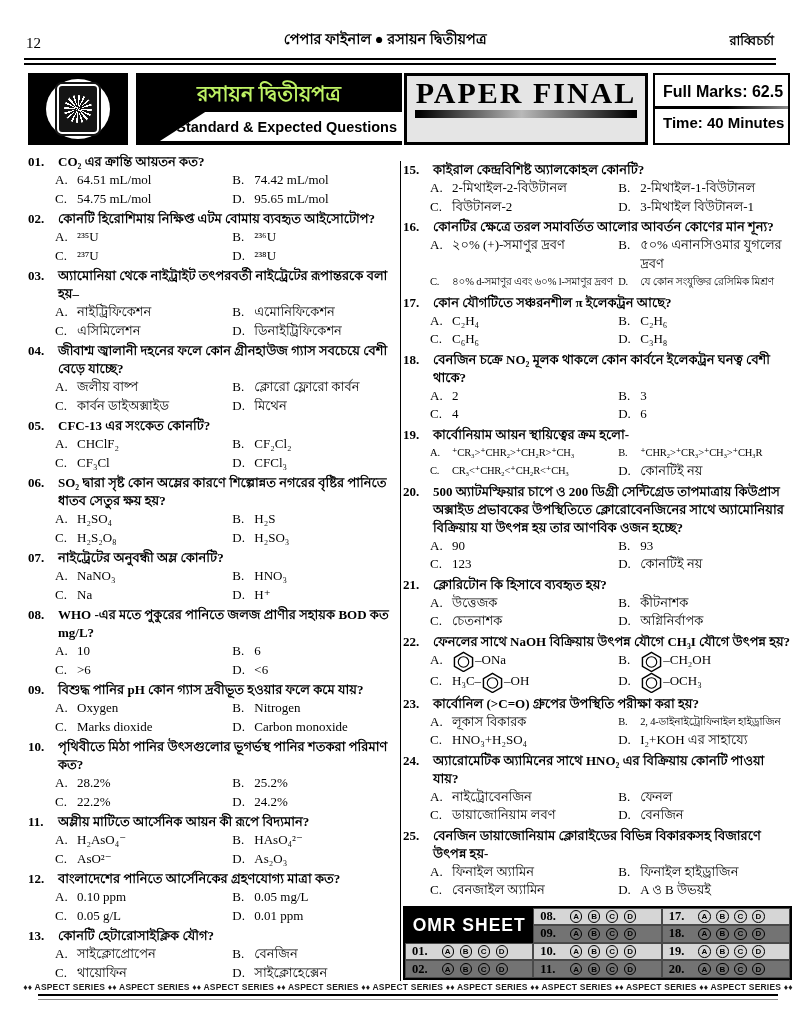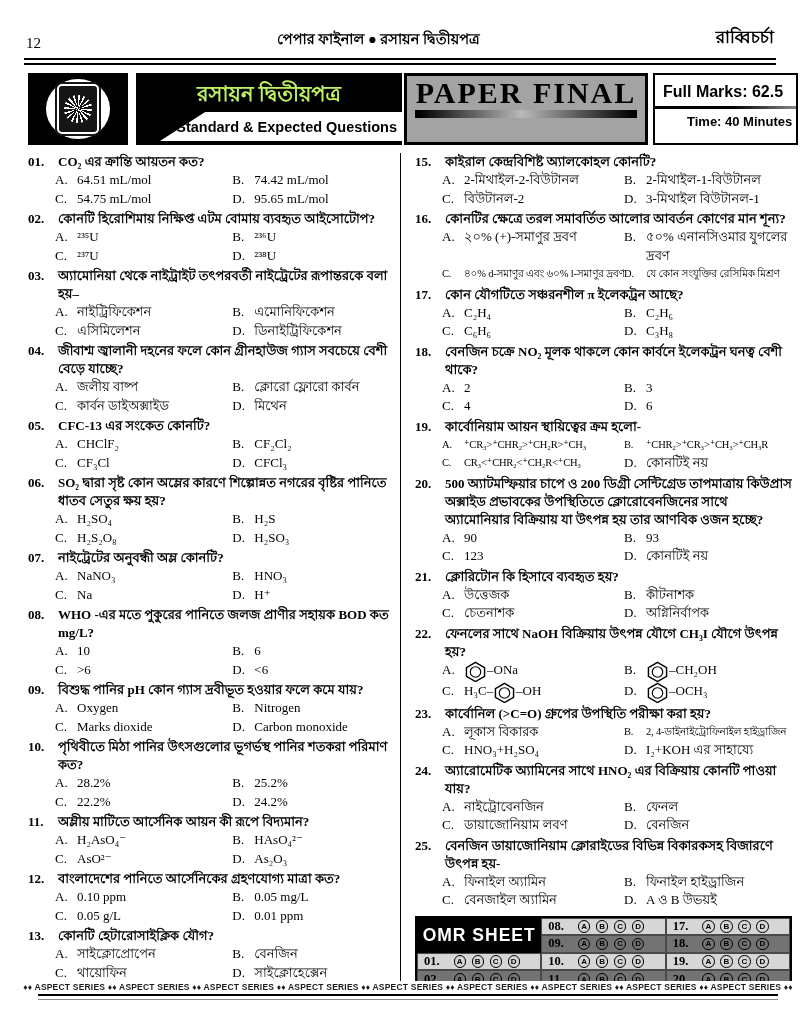--- a/index.html
+++ b/index.html
@@ -5,52 +5,52 @@
   html,body{margin:0;padding:0;}
   body{
     width:800px;height:1035px;background:#fff;color:#000;position:relative;overflow:hidden;
     font-family:"Liberation Serif","DejaVu Serif",serif;
   }
   
   .topbar{height:58px;box-sizing:border-box;display:flex;align-items:flex-end;
     justify-content:space-between;padding:12px 26px 6px 26px;}
   .topbar .pagenum{font-size:15px;}
   .topbar .center{font-weight:bold;font-size:14.5px;}
-  .topbar .right{font-weight:bold;font-size:17px;}
+  .topbar .right{font-weight:bold;font-size:13px;}
   .toprule{margin:0 24px;height:3px;border-top:2.5px solid #000;border-bottom:2px solid #000;}
 
   
   .masthead{margin:8px 28px 0 28px;height:72px;display:flex;align-items:stretch;}
   .logo{width:100px;background:#000;display:flex;align-items:center;justify-content:center;flex:none;}
   .logo-ellipse{width:64px;height:60px;background:#fff;border-radius:50%;
     display:flex;align-items:center;justify-content:center;}
   .logo-book{width:38px;height:46px;background:#151515;border:2px solid #fff;outline:2px solid #151515;
     border-radius:5px;display:flex;align-items:center;justify-content:center;}
   .logo-sun{width:28px;height:28px;border-radius:50%;
     background:repeating-conic-gradient(#fff 0deg 9deg,#151515 9deg 22.5deg);}
   .banner{width:266px;background:#000;position:relative;margin-left:8px;flex:none;}
   .banner-title{color:#bef264;font-weight:bold;font-size:21px;text-align:center;padding-top:5px;}
   .banner-band{position:absolute;left:0;right:0;bottom:4px;height:29px;background:#fff;
     clip-path:polygon(26% 0,100% 0,100% 100%,9% 100%);
     display:flex;align-items:center;justify-content:flex-end;padding-right:5px;box-sizing:border-box;}
   .banner-band span{font-family:"Liberation Sans","DejaVu Sans",sans-serif;font-weight:bold;font-size:14.5px;color:#000;}
-  .paperbox{width:244px;border:3px solid #000;background:#a3a3a3;margin-left:2px;flex:none;
+  .paperbox{width:244px;border:3px solid #000;background:#e5e5e5;margin-left:2px;flex:none;
     display:flex;flex-direction:column;align-items:center;box-sizing:border-box;}
   .paper-title{font-weight:bold;font-size:30px;letter-spacing:2px;line-height:32px;margin-top:1px;}
   .paper-grad{width:93%;height:8px;background:linear-gradient(to right,#000 2%,#b9b9b9 48%,#000 98%);margin-top:1px;}
   .marksbox{flex:1;border:2.5px solid #000;margin-left:5px;box-sizing:border-box;
     font-family:"Liberation Sans","DejaVu Sans",sans-serif;font-weight:bold;display:flex;flex-direction:column;}
   .fullmarks{font-size:16px;padding:8px 4px 5px 8px;white-space:nowrap;}
   .marks-div{height:3px;background:linear-gradient(to right,#000 55%,#888);}
-  .timetext{font-size:13px;padding:5px 4px 0 8px;white-space:nowrap;margin-left:24px;}
+  .timetext{font-size:15px;padding:5px 4px 0 8px;white-space:nowrap;}
 
   
   .content{margin:8px 8px 0 28px;height:828px;display:flex;position:relative;overflow:hidden;}
   .col-left{width:372px;flex:none;padding-right:4px;box-sizing:border-box;}
-  .col-right{flex:1;border-left:1.5px solid #000;padding-left:14px;min-width:0;}
+  .col-right{flex:1;border-left:1.5px solid #000;padding-left:2px;min-width:0;margin-top:8px;}
   .q{margin-bottom:2px;}
   .qhead{display:flex;font-weight:bold;font-size:13px;line-height:18px;}
   .qno{width:30px;flex:none;}
   .qtext{flex:1;}
   .opts{display:grid;grid-template-columns:52% 48%;padding-left:27px;}
   .opt{display:flex;font-size:13px;line-height:18.5px;min-height:18.5px;align-items:baseline;}
   .opt.small{font-size:10.5px;white-space:nowrap;letter-spacing:-0.2px;}
   .olabel{width:22px;flex:none;}
   .otext{min-width:0;}
   .benzene{width:23px;height:21px;vertical-align:middle;}

